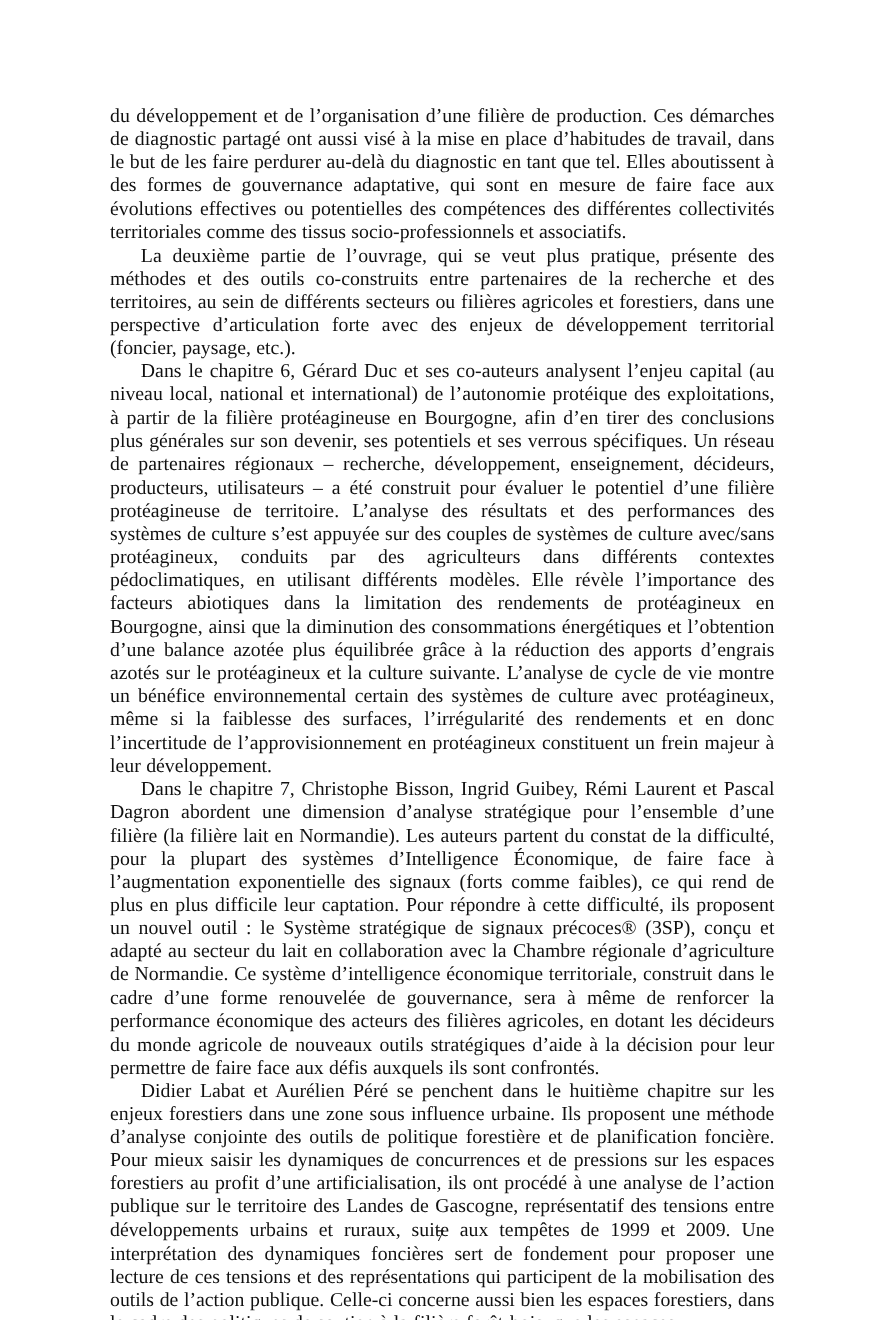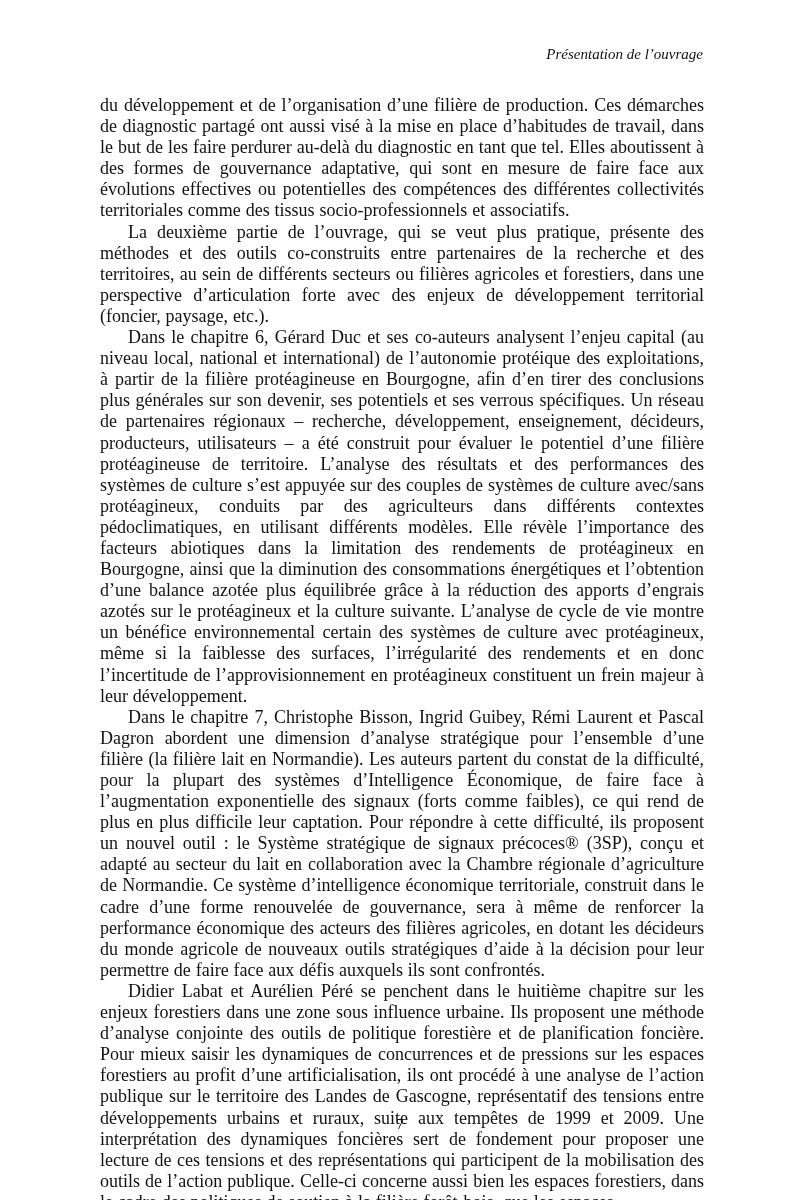--- a/index.html
+++ b/index.html
@@ -53,21 +53,20 @@
     text-align: center;
     font-size: 15px;
     color: #111111;
   }
 </style>
 </head>
 <body>
 
 <div class="page">
 
-  <div class="running-header">Présentation de l’ouvrage</div>
 
   <div class="body-text">
     <p class="para">du développement et de l’organisation d’une filière de production. Ces démarches de diagnostic partagé ont aussi visé à la mise en place d’habitudes de travail, dans le but de les faire perdurer au-delà du diagnostic en tant que tel. Elles aboutissent à des formes de gouvernance adaptative, qui sont en mesure de faire face aux évolutions effectives ou potentielles des compétences des différentes collectivités territoriales comme des tissus socio-professionnels et associatifs.</p>
     <p class="para indent">La deuxième partie de l’ouvrage, qui se veut plus pratique, présente des méthodes et des outils co-construits entre partenaires de la recherche et des territoires, au sein de différents secteurs ou filières agricoles et forestiers, dans une perspective d’articulation forte avec des enjeux de développement territorial (foncier, paysage, etc.).</p>
     <p class="para indent">Dans le chapitre 6, Gérard Duc et ses co-auteurs analysent l’enjeu capital (au niveau local, national et international) de l’autonomie protéique des exploitations, à partir de la filière protéagineuse en Bourgogne, afin d’en tirer des conclusions plus générales sur son devenir, ses potentiels et ses verrous spécifiques. Un réseau de partenaires régionaux – recherche, développement, enseignement, décideurs, producteurs, utilisateurs – a été construit pour évaluer le potentiel d’une filière protéagineuse de territoire. L’analyse des résultats et des performances des systèmes de culture s’est appuyée sur des couples de systèmes de culture avec/sans protéagineux, conduits par des agriculteurs dans différents contextes pédoclimatiques, en utilisant différents modèles. Elle révèle l’importance des facteurs abiotiques dans la limitation des rendements de protéagineux en Bourgogne, ainsi que la diminution des consommations énergétiques et l’obtention d’une balance azotée plus équilibrée grâce à la réduction des apports d’engrais azotés sur le protéagineux et la culture suivante. L’analyse de cycle de vie montre un bénéfice environnemental certain des systèmes de culture avec protéagineux, même si la faiblesse des surfaces, l’irrégularité des rendements et en donc l’incertitude de l’approvisionnement en protéagineux constituent un frein majeur à leur développement.</p>
     <p class="para indent">Dans le chapitre 7, Christophe Bisson, Ingrid Guibey, Rémi Laurent et Pascal Dagron abordent une dimension d’analyse stratégique pour l’ensemble d’une filière (la filière lait en Normandie). Les auteurs partent du constat de la difficulté, pour la plupart des systèmes d’Intelligence Économique, de faire face à l’augmentation exponentielle des signaux (forts comme faibles), ce qui rend de plus en plus difficile leur captation. Pour répondre à cette difficulté, ils proposent un nouvel outil : le Système stratégique de signaux précoces® (3SP), conçu et adapté au secteur du lait en collaboration avec la Chambre régionale d’agriculture de Normandie. Ce système d’intelligence économique territoriale, construit dans le cadre d’une forme renouvelée de gouvernance, sera à même de renforcer la performance économique des acteurs des filières agricoles, en dotant les décideurs du monde agricole de nouveaux outils stratégiques d’aide à la décision pour leur permettre de faire face aux défis auxquels ils sont confrontés.</p>
     <p class="para indent">Didier Labat et Aurélien Péré se penchent dans le huitième chapitre sur les enjeux forestiers dans une zone sous influence urbaine. Ils proposent une méthode d’analyse conjointe des outils de politique forestière et de planification foncière. Pour mieux saisir les dynamiques de concurrences et de pressions sur les espaces forestiers au profit d’une artificialisation, ils ont procédé à une analyse de l’action publique sur le territoire des Landes de Gascogne, représentatif des tensions entre développements urbains et ruraux, suite aux tempêtes de 1999 et 2009. Une interprétation des dynamiques foncières sert de fondement pour proposer une lecture de ces tensions et des représentations qui participent de la mobilisation des outils de l’action publique. Celle-ci concerne aussi bien les espaces forestiers, dans le cadre des politiques de soutien à la filière forêt-bois, que les espaces</p>
   </div>
 
   <div class="page-number">7</div>

